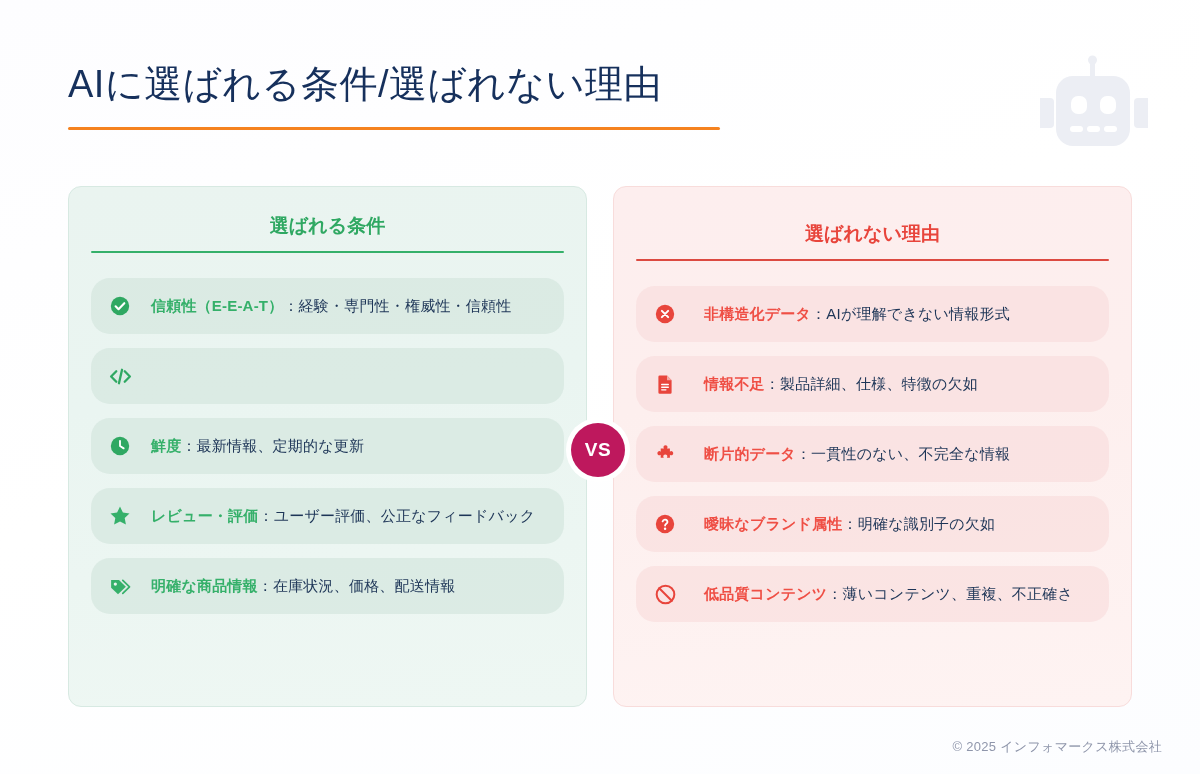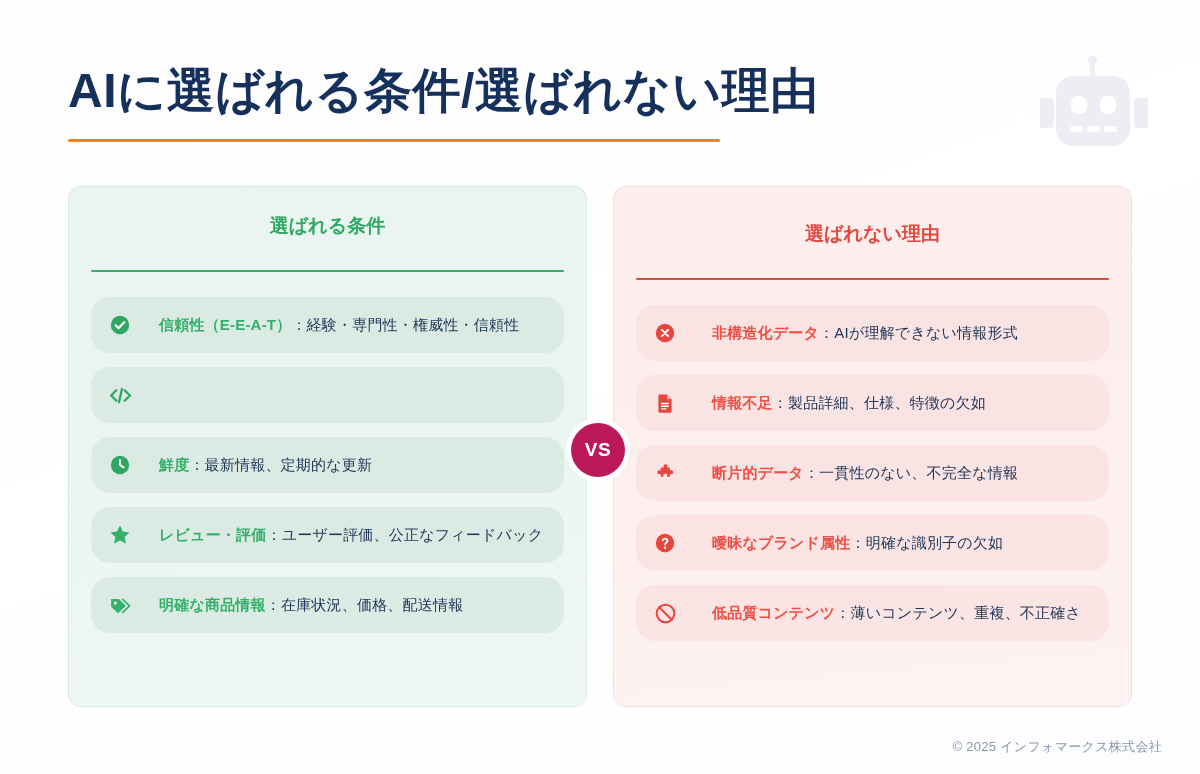--- a/index.html
+++ b/index.html
@@ -15,22 +15,22 @@
   }
 
   
   .header {
     position: absolute;
     left: 68px;
     top: 62px;
     width: 1070px;
   }
   .page-title {
-    font-size: 48px;
-    font-weight: 700;
+    font-size: 38px;
+    font-weight: 400;
     color: #16305c;
     letter-spacing: 0.5px;
     line-height: 1.2;
     white-space: nowrap;
   }
   .title-rule {
     margin-top: 19px;
     width: 652px;
     height: 3px;
     background: #f5821f;
@@ -70,38 +70,38 @@
   }
   .panel-bad {
     right: 0;
     background: linear-gradient(175deg, #fdeeee 0%, #fdefee 40%, #fef3f2 100%);
     border: 1px solid #f8dcdb;
   }
   .panel-head {
     text-align: center;
     font-size: 19px;
     font-weight: 700;
-    padding-bottom: 31px;
+    padding-bottom: 12px;
   }
   .panel-good .panel-head { color: #2fa862; }
   .panel-bad  .panel-head { color: #e8453c; margin-top: 8px; }
   .panel-rule { height: 2px; width: 100%; border-radius: 1px; }
   .panel-good .panel-rule { background: #35b06a; }
   .panel-bad  .panel-rule { background: #dc4a41; }
 
   .items {
     margin-top: 25px;
     display: flex;
     flex-direction: column;
     gap: 14px;
   }
   .item {
     display: flex;
     align-items: center;
-    gap: 26px;
+    gap: 18px;
     border-radius: 19px;
     padding: 14px 16px;
     min-height: 56px;
   }
   .panel-good .item { background: rgba(205,226,217,0.55); }
   .panel-bad  .item { background: rgba(248,219,219,0.62); }
 
   .item-icon {
     flex: 0 0 26px;
     width: 26px;

